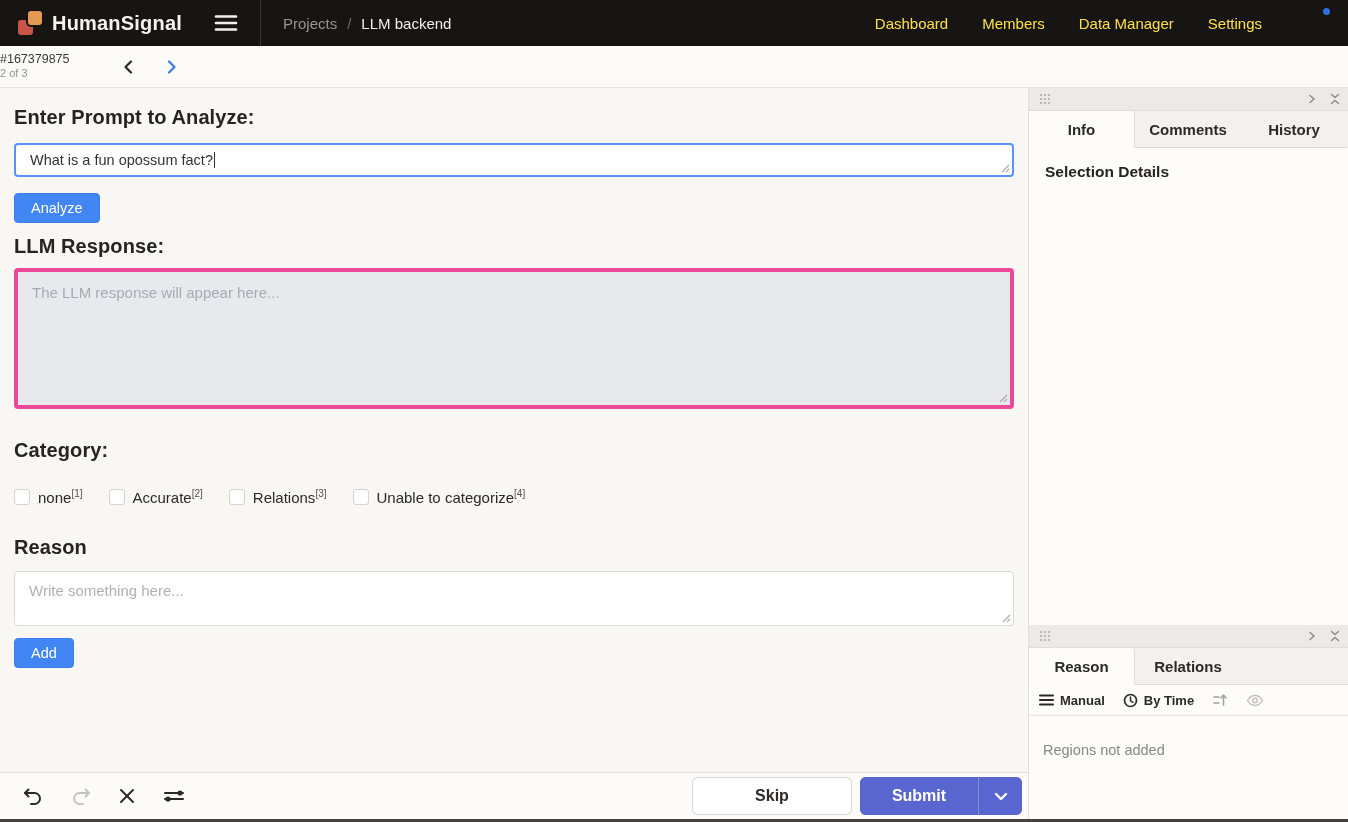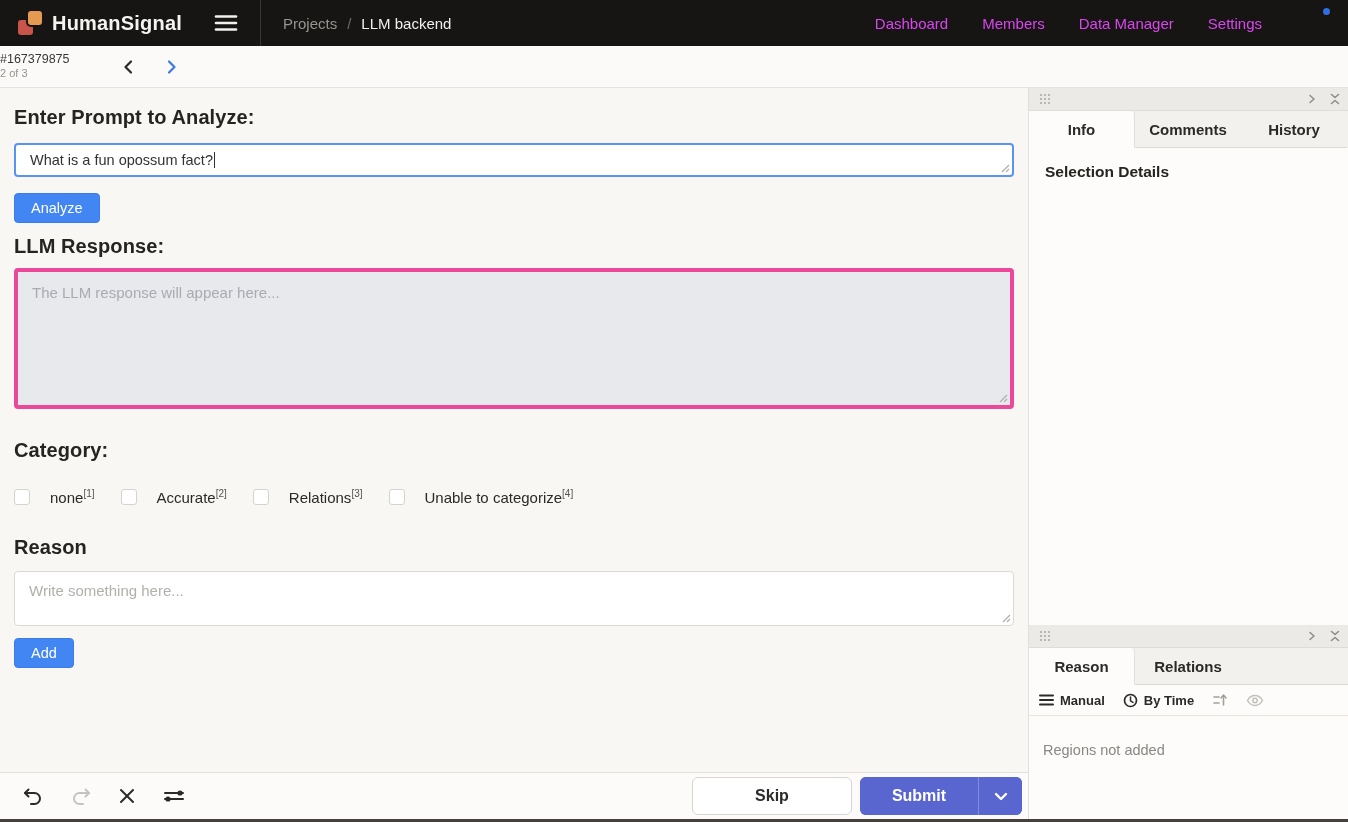--- a/index.html
+++ b/index.html
@@ -13,21 +13,21 @@
   .logo-back { position:absolute; left:0; bottom:0; width:15px; height:15px; background:#c9544a; border-radius:3px; }
   .logo-front { position:absolute; right:0; top:0; width:14px; height:14px; background:#e59a52; border-radius:3px; box-shadow:0 0 0 2px #171513; }
   .brand-name { font-size:20px; font-weight:700; letter-spacing:.2px; color:#f5f3f0; }
   .hamburger { margin-left:24px; width:40px; height:46px; display:flex; align-items:center; justify-content:center; cursor:pointer; }
   .nav-divider { width:1px; height:46px; background:rgba(255,255,255,.14); margin-left:14px; }
   .breadcrumb { display:flex; align-items:center; gap:10px; margin-left:22px; font-size:15px; }
   .crumb-parent { color:#97948f; }
   .crumb-sep { color:#6e6b67; }
   .crumb-current { color:#f2f0ed; }
   .nav-right { margin-left:auto; display:flex; align-items:center; gap:34px; padding-right:18px; font-size:15px; font-weight:500; }
-  .nav-item { color:#d946ef; cursor:pointer; }
+  .nav-item { color:#fde047; cursor:pointer; }
   .avatar-wrap { position:relative; width:30px; height:30px; margin-left:4px; }
   .avatar { width:30px; height:30px; border-radius:50%; background:radial-gradient(circle at 35% 35%, #e8e2d6 0 22%, #a99a85 40%, #5f574c 75%, #3c362e 100%); }
   .avatar-badge { position:absolute; top:-2px; right:-2px; width:11px; height:11px; border-radius:50%; background:#2f6fe4; border:2px solid #171513; }
 
   
   .taskbar { height:42px; background:#fbfaf8; border-bottom:1px solid #e6e3df; display:flex; align-items:center; }
   .task-meta { line-height:1.25; }
   .task-id { font-size:12.5px; color:#3a3834; font-weight:500; }
   .task-pos { font-size:11px; color:#96938f; }
   .task-nav-btn { width:34px; height:34px; display:flex; align-items:center; justify-content:center; cursor:pointer; background:none; border:none; }
@@ -48,21 +48,21 @@
   .prompt-box { margin-top:14px; position:relative; width:1000px; height:34px; background:#ffffff; border:2px solid #5a93f5; border-radius:4px; display:flex; align-items:center; padding:0 14px; font-size:14.5px; color:#333; }
   .caret { display:inline-block; width:1.5px; height:16px; background:#333; margin-left:1px; vertical-align:-3px; }
   .resize-grip { position:absolute; right:2px; bottom:2px; }
 
   .btn-blue { margin-top:16px; display:inline-block; background:#4286f4; color:#fff; border:1px solid #3a7de8; border-radius:4px; font-size:14.5px; padding:6px 16px; cursor:pointer; font-family:inherit; }
 
   .response-box { margin-top:10px; position:relative; width:1000px; height:141px; background:#e8e9ec; border:4px solid #ec4899; border-radius:4px; padding:12px 14px; font-size:15px; color:#a8abb2; }
   .reason-box { margin-top:12px; position:relative; width:1000px; height:55px; background:#ffffff; border:1px solid #dcd9d4; border-radius:4px; padding:10px 14px; font-size:15px; color:#b3b0ab; }
 
   .choices { margin-top:26px; display:flex; align-items:center; gap:26px; }
-  .choice { display:flex; align-items:center; gap:20px; cursor:pointer; }
+  .choice { display:flex; align-items:center; gap:8px; cursor:pointer; }
   .checkbox { width:16px; height:16px; background:#fff; border:1px solid #d6d3ce; border-radius:3px; }
   .choice-label { font-size:15px; color:#2b2a28; }
   .choice-label sup { font-size:10px; color:#55524e; }
 
   
   .action-bar { height:47px; background:#fcfbf9; border-top:1px solid #e4e1dd; display:flex; align-items:center; padding:0 6px 0 22px; }
   .tool-icons { display:flex; align-items:center; gap:26px; }
   .icon-btn { background:none; border:none; cursor:pointer; display:flex; align-items:center; justify-content:center; padding:0; }
   .spacer { flex:1; }
   .btn-skip { width:160px; height:38px; background:#fff; border:1px solid #d9d6d1; border-radius:6px; font-size:16px; font-weight:600; color:#2b2a28; cursor:pointer; margin-right:8px; font-family:inherit; }

